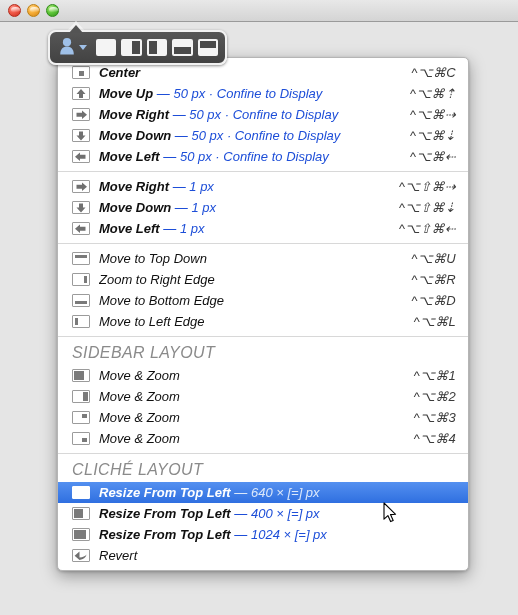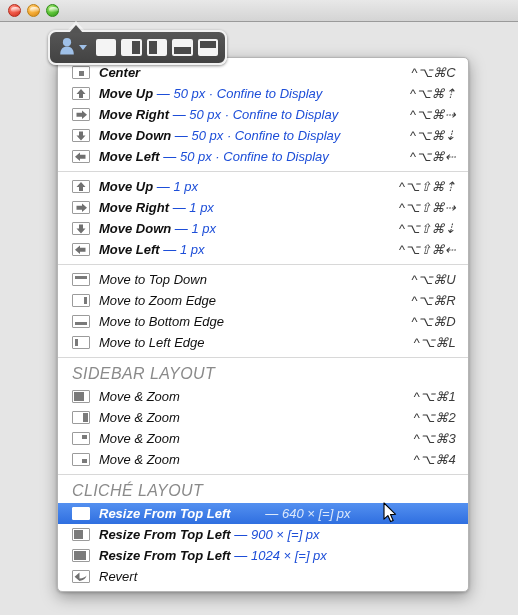--- a/index.html
+++ b/index.html
@@ -180,21 +180,21 @@
   .mi-arrow { display: block; }
   .mi-label {
     font-weight: bold;
     font-size: 13px;
   }
   .mi-detail {
     color: #1d4ed8;
     font-weight: normal;
     font-size: 13px;
   }
-  .menu-item.selected .mi-detail { color: #dbe8fb; margin-left: 31px; }
+  .menu-item.selected .mi-detail { color: #dbe8fb; }
   .mi-text { flex: 1 1 auto; overflow: hidden; text-overflow: ellipsis; }
   .mi-shortcut {
     color: #3b3b3b;
     font-size: 13px;
     margin-left: 14px;
     flex: 0 0 auto;
     letter-spacing: .3px;
   }
 
   
@@ -293,29 +293,20 @@
         </div>
         <div class="mi-text"><span class="mi-label">Move Left</span> <span class="mi-detail">— 50 px · Confine to Display</span></div>
         <span class="mi-shortcut">^⌥⌘⇠</span>
       </div>
     </div>
     <div class="menu-sep"></div>
     <div class="menu-section">
       <div class="menu-item">
         <div class="mi-icon" style="display: flex; align-items: center; justify-content: center;">
           <svg class="mi-arrow" width="16" height="13" viewBox="0 0 16 13">
-            <path d="M8 2 L12.5 7 H10 V11 H6 V7 H3.5 Z" fill="#707070"></path>
-          </svg>
-        </div>
-        <div class="mi-text"><span class="mi-label">Move Up</span> <span class="mi-detail">— 1 px</span></div>
-        <span class="mi-shortcut">^⌥⇧⌘⇡</span>
-      </div>
-      <div class="menu-item">
-        <div class="mi-icon" style="display: flex; align-items: center; justify-content: center;">
-          <svg class="mi-arrow" width="16" height="13" viewBox="0 0 16 13">
             <path d="M14 6.8 L9 11 V8.8 H3.5 V4.8 H9 V2.6 Z" fill="#707070"></path>
           </svg>
         </div>
         <div class="mi-text"><span class="mi-label">Move Right</span> <span class="mi-detail">— 1 px</span></div>
         <span class="mi-shortcut">^⌥⇧⌘⇢</span>
       </div>
       <div class="menu-item">
         <div class="mi-icon" style="display: flex; align-items: center; justify-content: center;">
           <svg class="mi-arrow" width="16" height="13" viewBox="0 0 16 13">
             <path d="M8 11.5 L3.5 6.5 H6 V2.5 H10 V6.5 H12.5 Z" fill="#707070"></path>
@@ -340,21 +331,21 @@
         <div class="mi-icon ic-top">
           <i></i>
         </div>
         <div class="mi-text"><span class="mi-label plain">Move to Top Down</span></div>
         <span class="mi-shortcut">^⌥⌘U</span>
       </div>
       <div class="menu-item">
         <div class="mi-icon ic-right">
           <i></i>
         </div>
-        <div class="mi-text"><span class="mi-label plain">Move to Zoom Edge</span></div>
+        <div class="mi-text"><span class="mi-label plain">Zoom to Right Edge</span></div>
         <span class="mi-shortcut">^⌥⌘R</span>
       </div>
       <div class="menu-item">
         <div class="mi-icon ic-bottom">
           <i></i>
         </div>
         <div class="mi-text"><span class="mi-label plain">Move to Bottom Edge</span></div>
         <span class="mi-shortcut">^⌥⌘D</span>
       </div>
       <div class="menu-item">
@@ -403,21 +394,21 @@
       <div class="menu-item selected">
         <div class="mi-icon ic-rs1">
           <i style="background: rgb(255, 255, 255);"></i>
         </div>
         <div class="mi-text"><span class="mi-label">Resize From Top Left</span> <span class="mi-detail">— 640 × [=] px</span></div>
       </div>
       <div class="menu-item">
         <div class="mi-icon ic-rs2">
           <i></i>
         </div>
-        <div class="mi-text"><span class="mi-label">Resize From Top Left</span> <span class="mi-detail">— 900 × [=] px</span></div>
+        <div class="mi-text"><span class="mi-label">Resize From Top Left</span> <span class="mi-detail">— 400 × [=] px</span></div>
       </div>
       <div class="menu-item">
         <div class="mi-icon ic-rs3">
           <i></i>
         </div>
         <div class="mi-text"><span class="mi-label">Resize From Top Left</span> <span class="mi-detail">— 1024 × [=] px</span></div>
       </div>
       <div class="menu-item">
         <div class="mi-icon" style="display: flex; align-items: center; justify-content: center;">
           <svg class="mi-arrow" width="16" height="13" viewBox="0 0 16 13">

